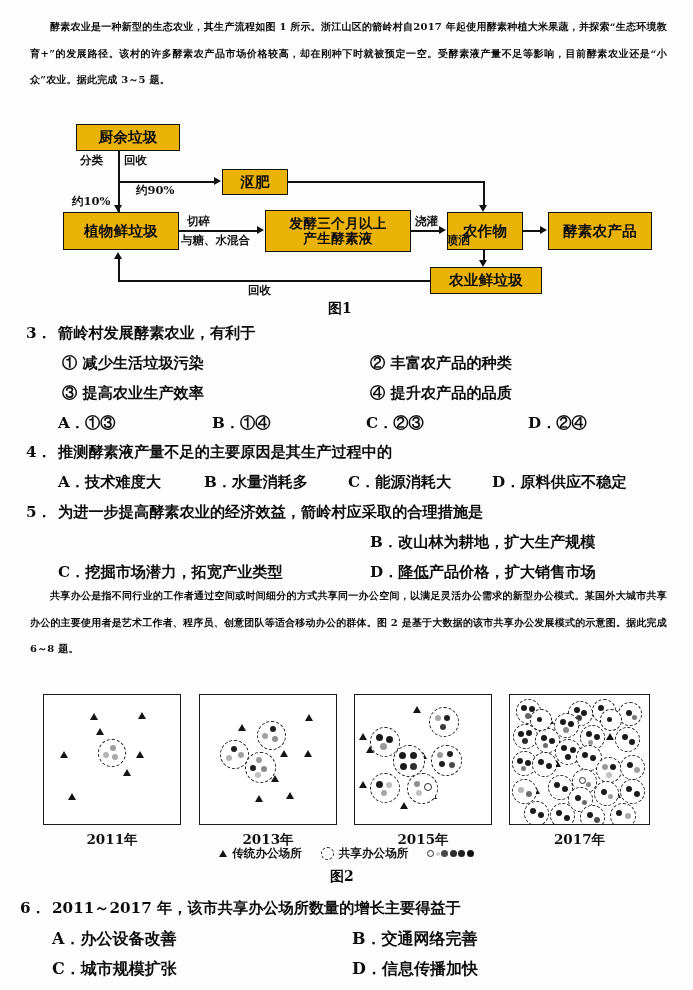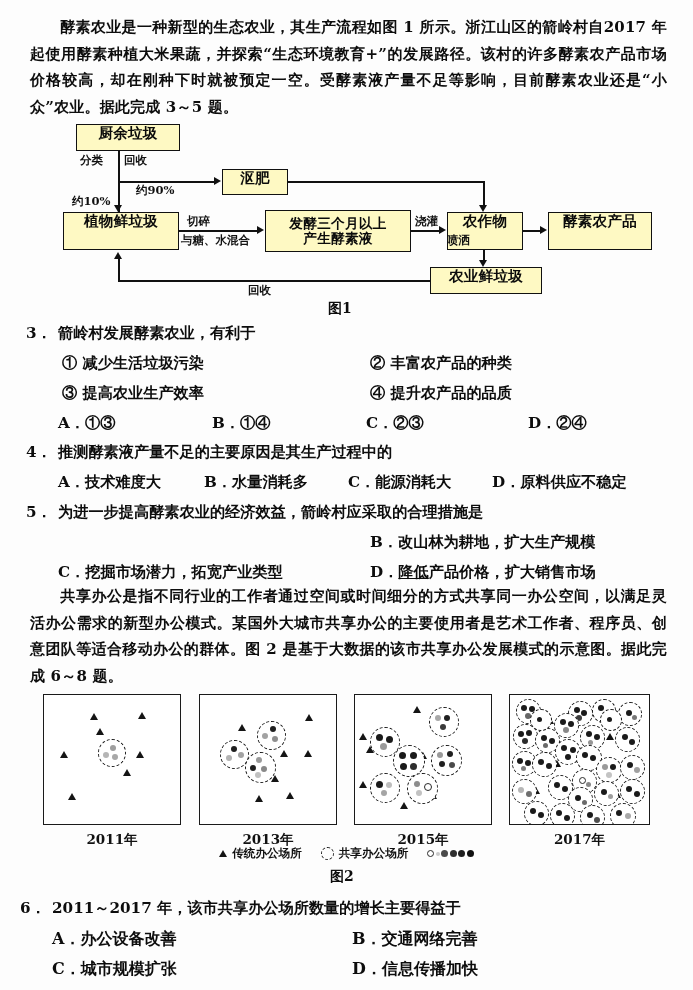--- a/index.html
+++ b/index.html
@@ -21,21 +21,21 @@
     width: 693px;
     height: 990px;
     background: #fdfdfd;
   }
 
   
   .para {
     position: absolute;
     font-family: "DejaVu Serif", "Liberation Serif", serif;
     font-weight: bold;
-    font-size: 15px;
+    font-size: 10px;
     line-height: 26.5px;
     letter-spacing: 0.2px;
     text-align: justify;
     text-justify: inter-character;
     color: #0d0d0d;
   }
   .para .indent { display: inline-block; width: 2em; }
 
   .qline {
     position: absolute;
@@ -63,23 +63,24 @@
     font-size: 14px;
     color: #0d0d0d;
     white-space: nowrap;
   }
 
   
   #flow1 { position: absolute; left: 0; top: 122px; width: 693px; height: 180px; }
   .fbox {
     position: absolute;
     border: 1.6px solid #111;
-    background: #fef9c3;
+    background: #eab308;
     box-sizing: border-box;
     display: flex;
+    align-items: center;
     justify-content: center;
     font-family: "DejaVu Serif", "Liberation Serif", serif;
     font-weight: bold;
     color: #0b0b0b;
     line-height: 1.12;
     text-align: center;
     letter-spacing: 0.3px;
   }
   .flabel {
     position: absolute;

